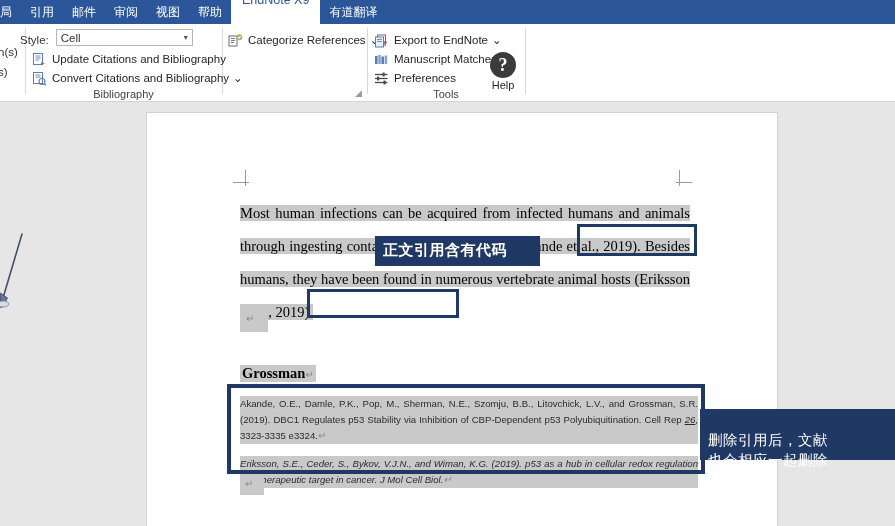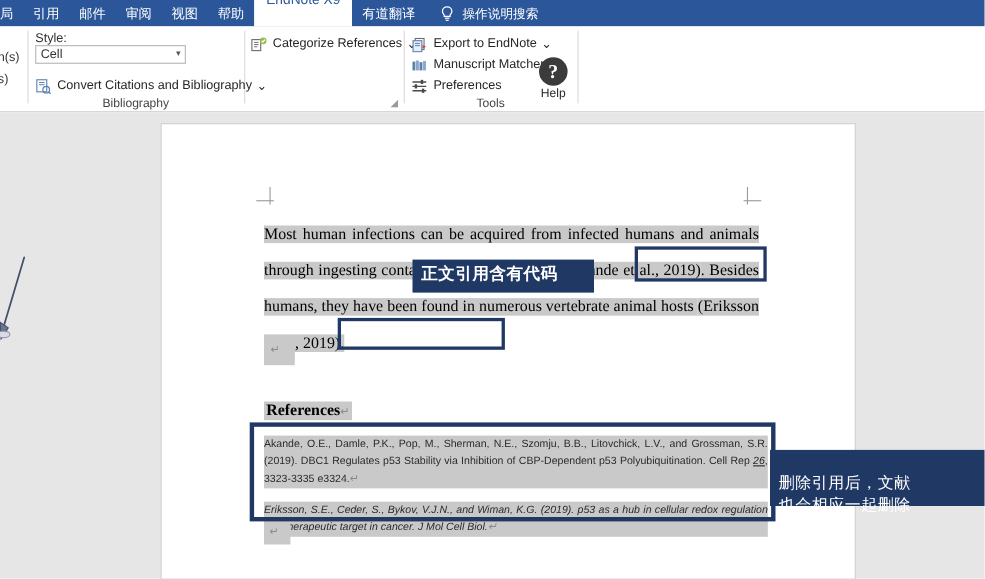--- a/index.html
+++ b/index.html
@@ -94,24 +94,23 @@
   .clip-lbl {
     position: absolute;
     font-size: 11.5px;
     color: #333333;
     white-space: nowrap;
   }
 
   
   .style-row {
     position: absolute;
-    left: 32px; top: 5px;
+    left: 20px; top: 5px;
     display: flex;
-    align-items: flex-start;
-    flex-direction: column;
+    align-items: flex-end;
   }
   .style-lbl {
     font-size: 11.5px;
     color: #333333;
     margin-right: 7px;
   }
   .style-combo {
     width: 137px; height: 17px;
     border: 1px solid #b6b6b6;
     background: #ffffff;
@@ -301,50 +300,52 @@
 <div class="tabbar">
   <div class="tab clipped">局</div>
   <div class="tab">引用</div>
   <div class="tab">邮件</div>
   <div class="tab">审阅</div>
   <div class="tab">视图</div>
   <div class="tab">帮助</div>
   <div class="tab active">EndNote X9</div>
   <div class="tab">有道翻译</div>
 
-  <div class="tellme">
-    <span class="bulb">
-      <svg width="13" height="15" viewBox="0 0 13 15">
-        <path d="M6.5 1.2 C3.9 1.2 2.2 3 2.2 5.2 c0 1.7 1 2.6 1.6 3.5 l0 1.1 l5.4 0 l0 -1.1 c0.6 -0.9 1.6 -1.8 1.6 -3.5 C10.8 3 9.1 1.2 6.5 1.2 Z" fill="none" stroke="#ffffff" stroke-width="1.1"></path>
-        <rect x="4.4" y="11" width="4.2" height="1.1" fill="#ffffff"></rect>
-        <rect x="5.1" y="12.9" width="2.8" height="1.1" fill="#ffffff"></rect>
-      </svg>
-    </span>
-    <span>操作说明搜索</span>
-  </div>
 </div>
 
 <div class="ribbon">
 
   <div class="clip-lbl" style="left:-2px; top:22px;">n(s)</div>
   <div class="clip-lbl" style="left:-2px; top:42px;">s)</div>
 
   <div class="rb-sep" style="left:25px;"></div>
   <div class="rb-sep" style="left:222px;"></div>
   <div class="rb-sep" style="left:367px;"></div>
   <div class="rb-sep" style="left:525px;"></div>
 
   <div class="style-row">
     <span class="style-lbl">Style:</span>
     <div class="style-combo">
       <span class="val" title="Select a style">Cell</span>
       <span class="arw">▼</span>
     </div>
   </div>
 
+  <div class="cmd" style="left:32px; top:26px;">
+    <span class="ci">
+      <svg width="15" height="15" viewBox="0 0 15 15">
+        <rect x="1.5" y="1.5" width="9" height="11" fill="#ffffff" stroke="#5b7fb0" stroke-width="1"></rect>
+        <line x1="3.5" y1="4" x2="8.5" y2="4" stroke="#5b7fb0" stroke-width="0.9"></line>
+        <line x1="3.5" y1="6" x2="8.5" y2="6" stroke="#5b7fb0" stroke-width="0.9"></line>
+        <line x1="3.5" y1="8" x2="7" y2="8" stroke="#5b7fb0" stroke-width="0.9"></line>
+        <path d="M9 10 l4 1.5 l-4 1.5 z" fill="#5b7fb0"></path>
+      </svg>
+    </span>
+    <span class="cl">Update Citations and Bibliography</span>
+  </div>
 
   <div class="cmd" style="left:32px; top:45px;">
     <span class="ci">
       <svg width="15" height="15" viewBox="0 0 15 15">
         <rect x="1.5" y="1.5" width="9" height="11" fill="#ffffff" stroke="#5b7fb0" stroke-width="1"></rect>
         <line x1="3.5" y1="4" x2="8.5" y2="4" stroke="#5b7fb0" stroke-width="0.9"></line>
         <line x1="3.5" y1="6" x2="8.5" y2="6" stroke="#5b7fb0" stroke-width="0.9"></line>
         <circle cx="10" cy="10.5" r="3" fill="none" stroke="#5b7fb0" stroke-width="1.1"></circle>
         <line x1="12.2" y1="12.7" x2="14" y2="14.2" stroke="#5b7fb0" stroke-width="1.3"></line>
       </svg>
@@ -432,21 +433,21 @@
       <i style="left:0; top:12px; width:16px; height:1px;"></i>
       <i style="left:3px; top:0; width:1px; height:16px;"></i>
     </div>
 
     <div class="bodytext">
       <p><span class="sel">Most human infections can be acquired from infected humans and animals through ingesting contaminated food or water </span><span class="sel">(Akande et al., 2019)</span><span class="sel">. Besides humans, they have been found in numerous vertebrate animal hosts </span><span class="sel">(Eriksson et al., 2019)</span><span class="sel">.</span></p>
     </div>
 
     <div class="emptyline2">↵</div>
 
-    <div class="refhead"><span>References</span><span class="pilcrow">↵</span></div>
+    <div class="refhead"><span>Grossman</span><span class="pilcrow">↵</span></div>
 
     <div class="reflist">
       <p class="entry"><span>Akande, O.E., Damle, P.K., Pop, M., Sherman, N.E., Szomju, B.B., Litovchick, L.V., and Grossman, S.R. (2019). DBC1 Regulates p53 Stability via Inhibition of CBP-Dependent p53 Polyubiquitination. Cell Rep </span><em>26</em><span>, 3323-3335 e3324.</span><span class="pilcrow">↵</span></p>
       <p class="entry second"><span>Eriksson, S.E., Ceder, S., Bykov, V.J.N., and Wiman, K.G. (2019). p53 as a hub in cellular redox regulation and therapeutic target in cancer. J Mol Cell Biol.</span><span class="pilcrow">↵</span></p>
     </div>
 
     <div class="emptyline">↵</div>
   </div>
 
   <div class="hlbox" style="left:577px; top:122px; width:120px; height:32px;"></div>

